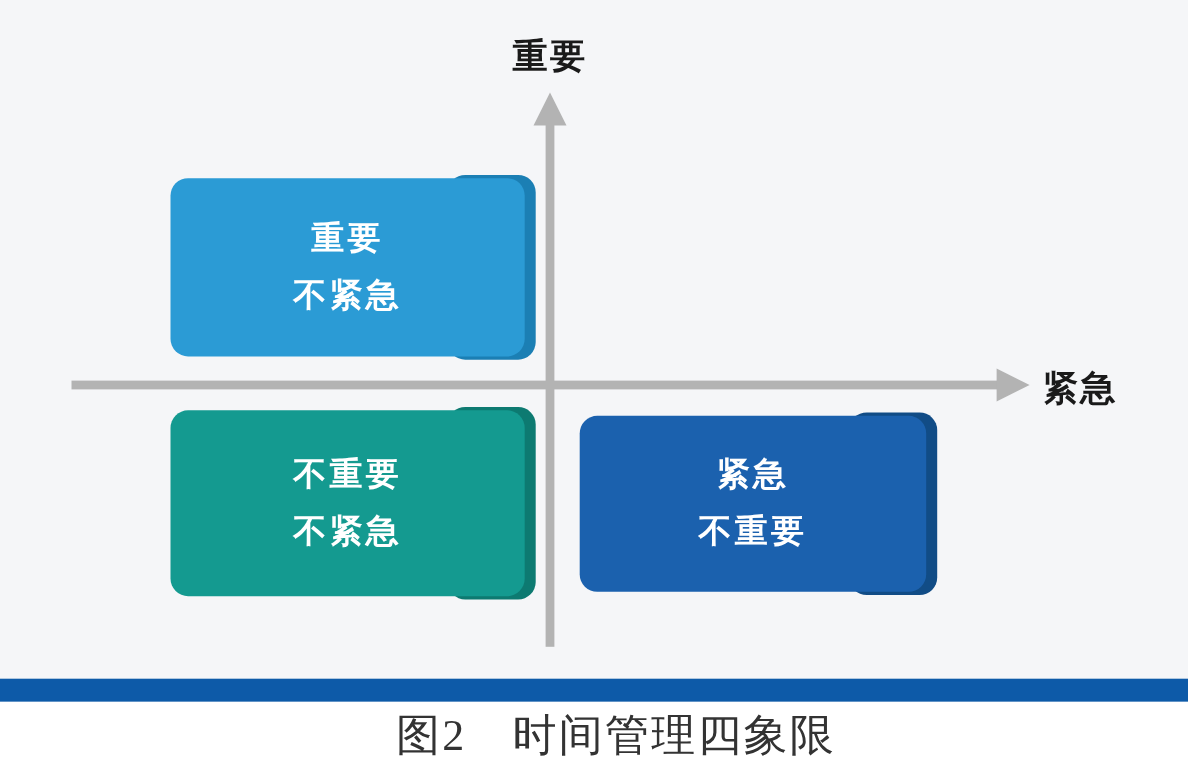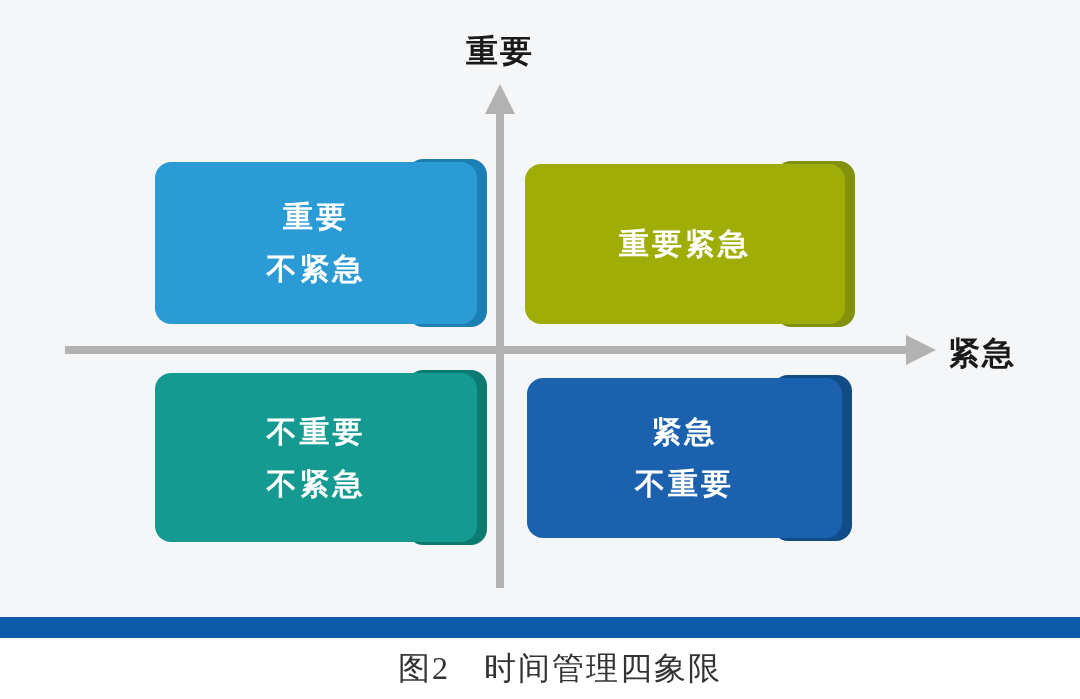--- a/index.html
+++ b/index.html
@@ -53,21 +53,21 @@
   .card.bl { left:155px; top:373px; width:322px; height:169px; }
   .card.br { left:527px; top:378px; width:315px; height:160px; }
   
   .bar { position:absolute; left:0; top:617px; width:1080px; height:21px; background:var(--bar,#0D5AA8); }
   .footer {
     position:absolute; left:0; top:638px; width:1080px; height:61px;
     background: var(--footer, #FFFFFF);
     display:flex; align-items:center; justify-content:center;
   }
   .caption {
-    font-size:32px; color: var(--caption, #333333); letter-spacing:2px;
+    font-size:40px; color: var(--caption, #333333); letter-spacing:2px;
     padding-left:40px; 
   }
 </style>
 </head>
 <body>
 
 <div class="canvas" style="--background: #F5F6F8; --axis: #B3B3B3; --label: #1A1A1A; --bar: #0D5AA8; --caption: #333333; --footer: #FFFFFF; --text: #FFFFFF;">
 
   <div class="y-label">重要</div>
   <div class="v-arrow"></div>
@@ -78,27 +78,20 @@
   <div class="x-label">紧急</div>
 
   <div class="card tl" style="--face: #2B9BD5; --edge: #1B7FB4;">
     <div class="edge3d"></div>
     <div class="face">
       <div class="card-line">重要</div>
       <div class="card-line">不紧急</div>
     </div>
   </div>
 
-  <div class="card tr" style="--face: #9FAD06; --edge: #83900A;">
-    <div class="edge3d"></div>
-    <div class="face">
-      <div class="card-line">重要紧急</div>
-      <div class="card-line"></div>
-    </div>
-  </div>
 
   <div class="card bl" style="--face: #149A90; --edge: #0D7A71;">
     <div class="edge3d"></div>
     <div class="face">
       <div class="card-line">不重要</div>
       <div class="card-line">不紧急</div>
     </div>
   </div>
 
   <div class="card br" style="--face: #1B61AE; --edge: #114C86;">

